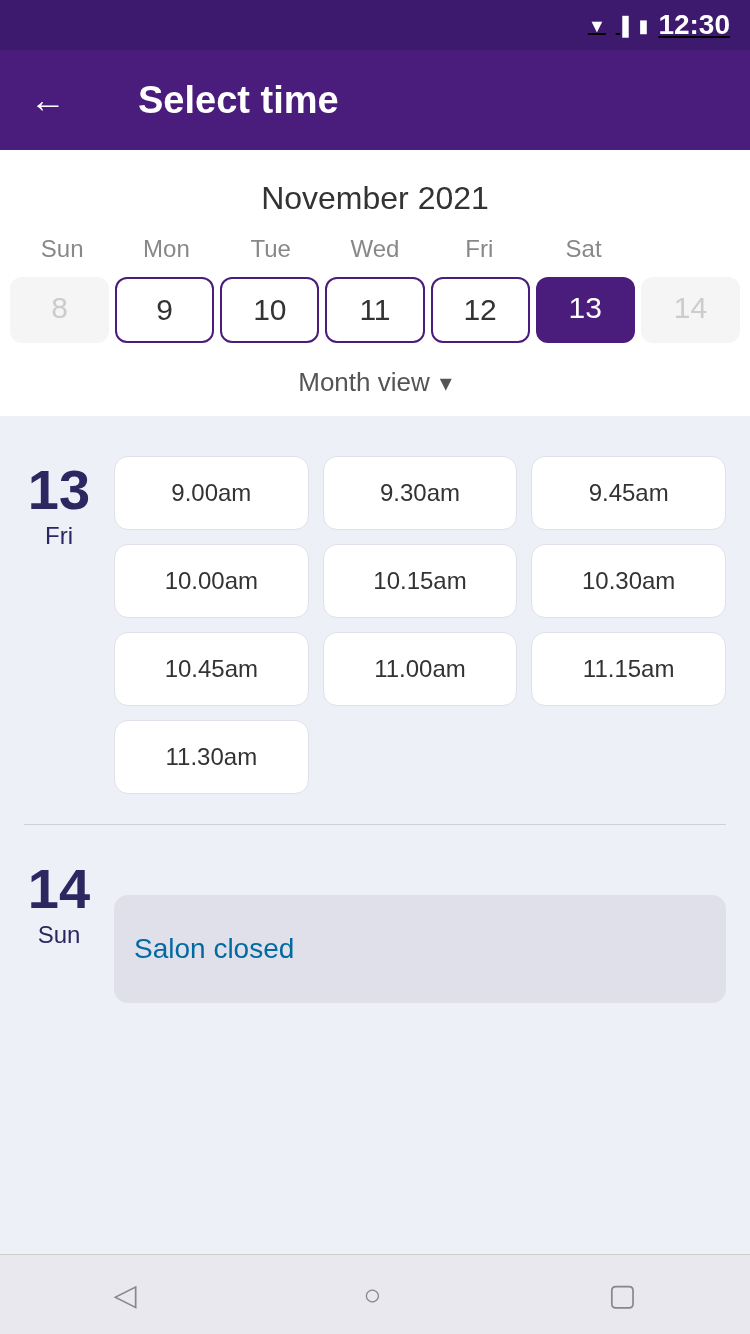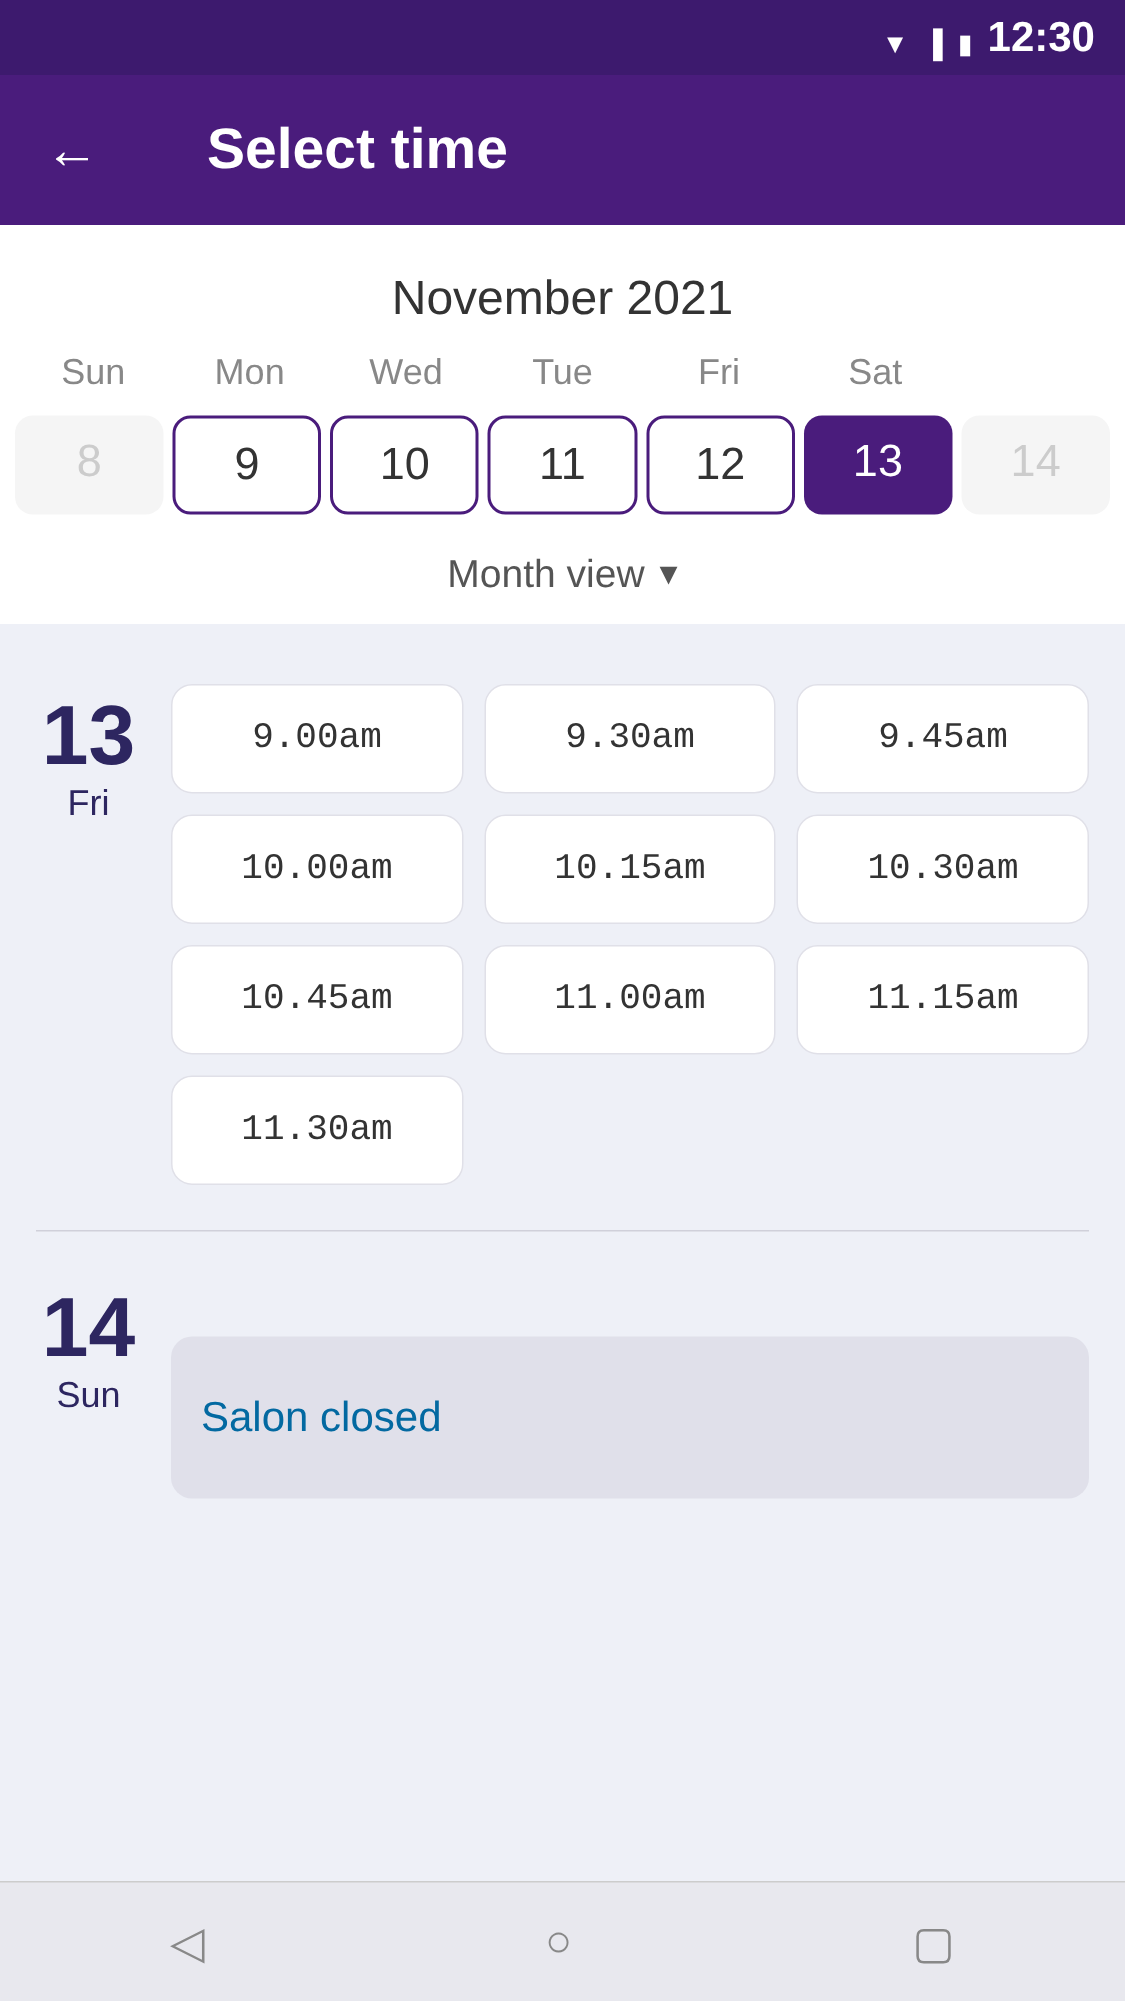--- a/index.html
+++ b/index.html
@@ -18,22 +18,23 @@
       background: #3d1a6e;
       height: 50px;
       display: flex;
       align-items: center;
       justify-content: flex-end;
       padding: 0 20px;
       gap: 12px;
     }
     .status-bar-icons {
       display: flex;
-      align-items: flex-end;
+      align-items: center;
       gap: 10px;
+      text-decoration: underline;
     }
     .status-time {
       color: white;
       font-size: 28px;
       font-weight: 600;
     }
     .status-icon {
       color: white;
       font-size: 20px;
     }
@@ -162,21 +163,20 @@
     .day-name {
       font-size: 24px;
       color: #2d2660;
       margin-top: 4px;
     }
     .time-grid {
       flex: 1;
       display: grid;
       grid-template-columns: repeat(3, 1fr);
       gap: 14px;
-      font-family: Liberation Mono, monospace;
     }
     .time-slot {
       background: white;
       border: 1.5px solid #e0e0e8;
       border-radius: 14px;
       padding: 22px 10px;
       text-align: center;
       font-size: 24px;
       color: #333;
       cursor: pointer;
@@ -241,22 +241,22 @@
   <div class="back-btn">←</div>
   <div class="header-title">Select time</div>
 </div>
 
 <div class="calendar-section">
   <div class="month-title">November 2021</div>
 
   <div class="week-header">
     <div class="week-day">Sun</div>
     <div class="week-day">Mon</div>
+    <div class="week-day">Tue</div>
     <div class="week-day">Wed</div>
-    <div class="week-day">Tue</div>
     <div class="week-day">Fri</div>
     <div class="week-day">Sat</div>
   </div>
 
   <div class="calendar-row">
     <div class="cal-day inactive">8</div>
     <div class="cal-day active-outline">9</div>
     <div class="cal-day active-outline">10</div>
     <div class="cal-day active-outline">11</div>
     <div class="cal-day active-outline">12</div>

